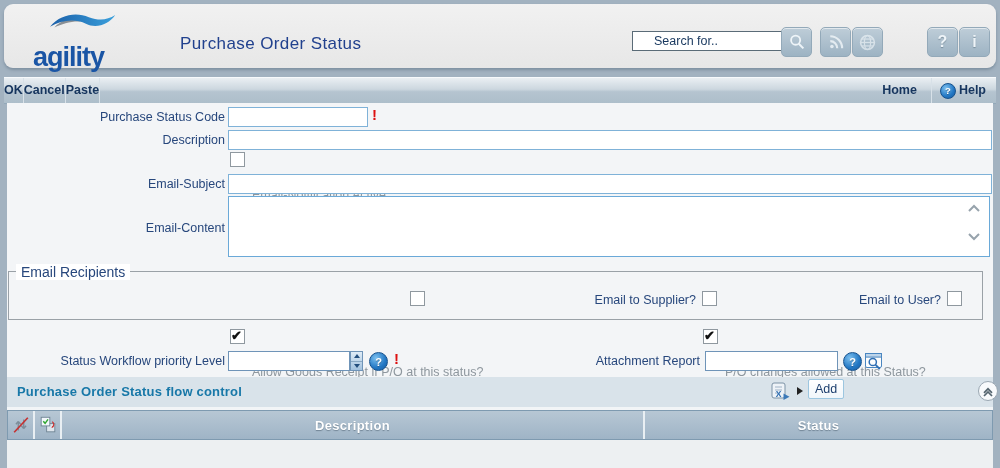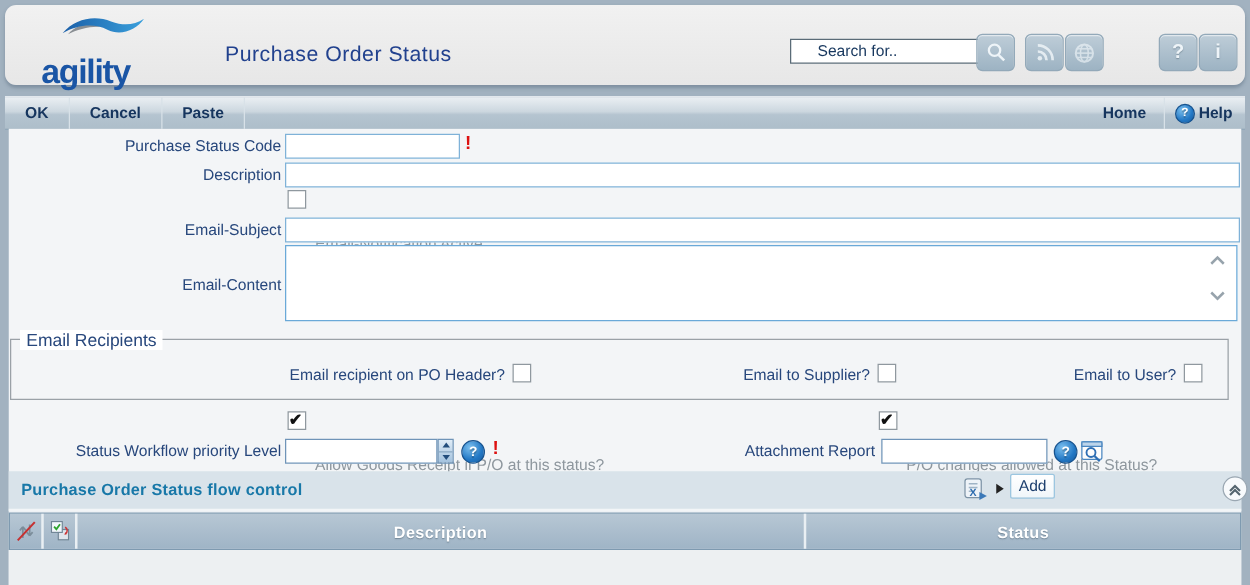--- a/index.html
+++ b/index.html
@@ -47,21 +47,21 @@
   .hbtn svg{display:block;}
 
   
   .toolbar{
     left:4px;top:77px;width:992px;height:25px;
     background:linear-gradient(#eaeff3 0%,#ccd7df 45%,#b5c4d0 55%,#adbeca 100%);
     border-top:1px solid #f7fafc;border-bottom:1px solid #92a8b9;
     display:flex;align-items:stretch;
   }
   .titem{
-    padding:0 16px;line-height:25px;font-size:12.5px;font-weight:bold;
+    padding:0 0;line-height:25px;font-size:12.5px;font-weight:bold;
     color:#16355e;border-right:1px solid #d8e1e8;cursor:pointer;white-space:nowrap;
   }
   .toolbar-right{
     position:absolute;right:6px;top:0;height:25px;
     display:flex;align-items:center;
   }
   .titem-home{border-right:none;padding-right:14px;border-right:1px solid #d8e1e8;}
   .titem-help{display:flex;align-items:center;gap:3px;padding:0 4px 0 8px;border-right:none;}
 
   
@@ -246,21 +246,20 @@
   <svg class="abs scroll-chev" style="left:966px;top:203px" width="16" height="11" viewBox="0 0 16 11">
     <path d="M3 8 L8 3 L13 8" fill="none" stroke="#97a3ac" stroke-width="2"></path>
   </svg>
   <svg class="abs scroll-chev" style="left:966px;top:231px" width="16" height="11" viewBox="0 0 16 11">
     <path d="M3 3 L8 8 L13 3" fill="none" stroke="#97a3ac" stroke-width="2"></path>
   </svg>
 
   <div class="abs fieldset-box"></div>
   <div class="abs legend">Email Recipients</div>
 
-  <div class="abs flabel" style="left:104px;width:300px;top:293px">Email recipient on PO Header?</div>
   <span class="abs cb" style="left:410px;top:291px"></span>
 
   <div class="abs flabel" style="left:496px;width:200px;top:293px">Email to Supplier?</div>
   <span class="abs cb" style="left:702px;top:291px"></span>
 
   <div class="abs flabel" style="left:751px;width:190px;top:293px">Email to User?</div>
   <span class="abs cb" style="left:947px;top:291px"></span>
 
   <span class="abs cb checked" style="left:230px;top:329px"></span>
   <div class="abs flabel gray" style="left:252px;top:331px">Allow Goods Receipt if P/O at this status?</div>

